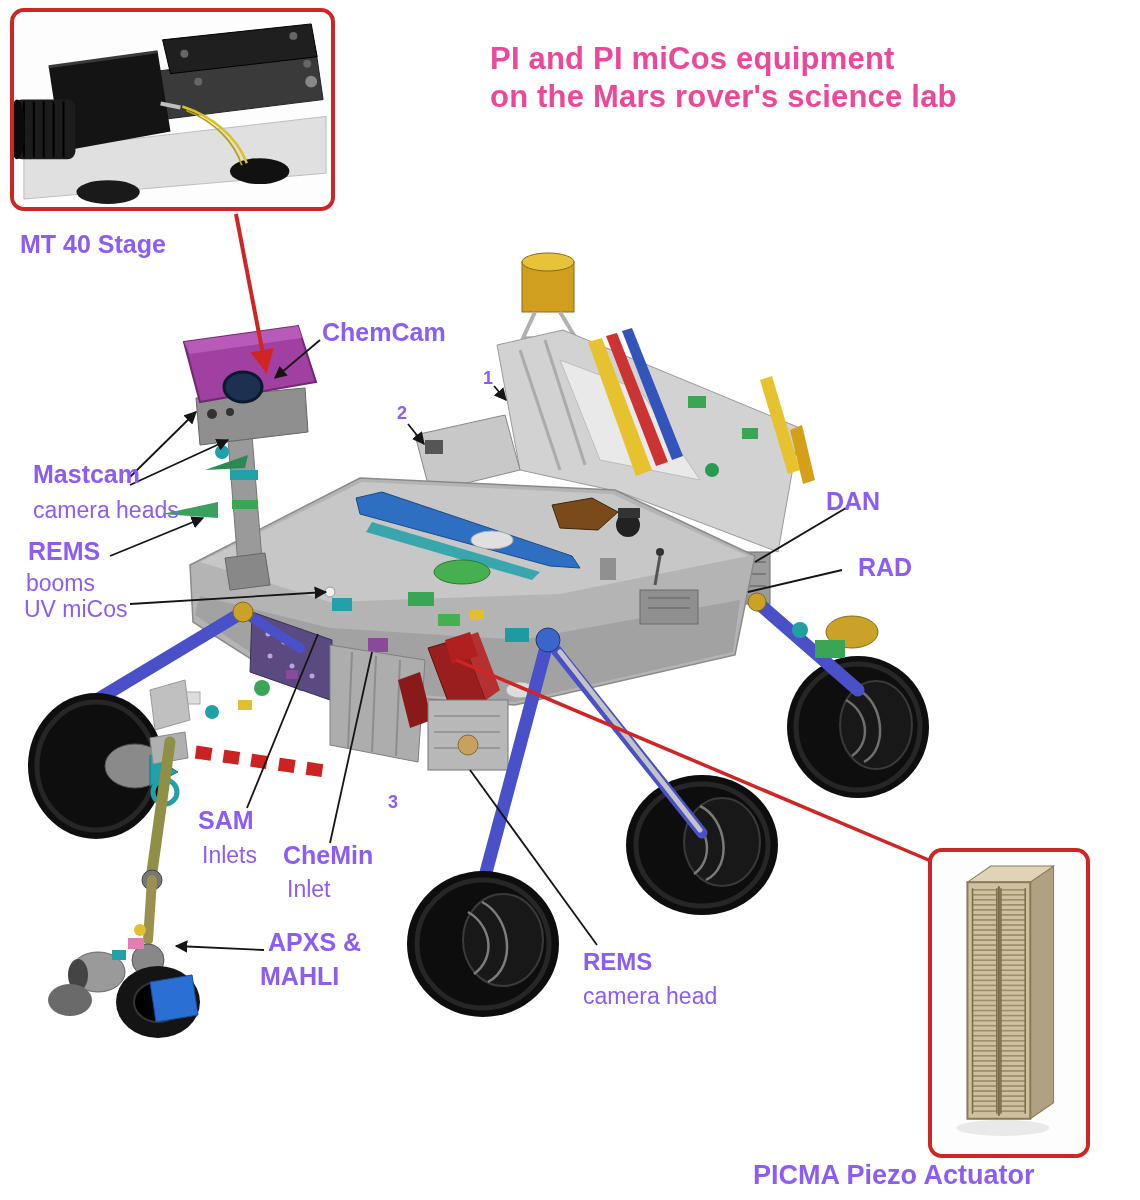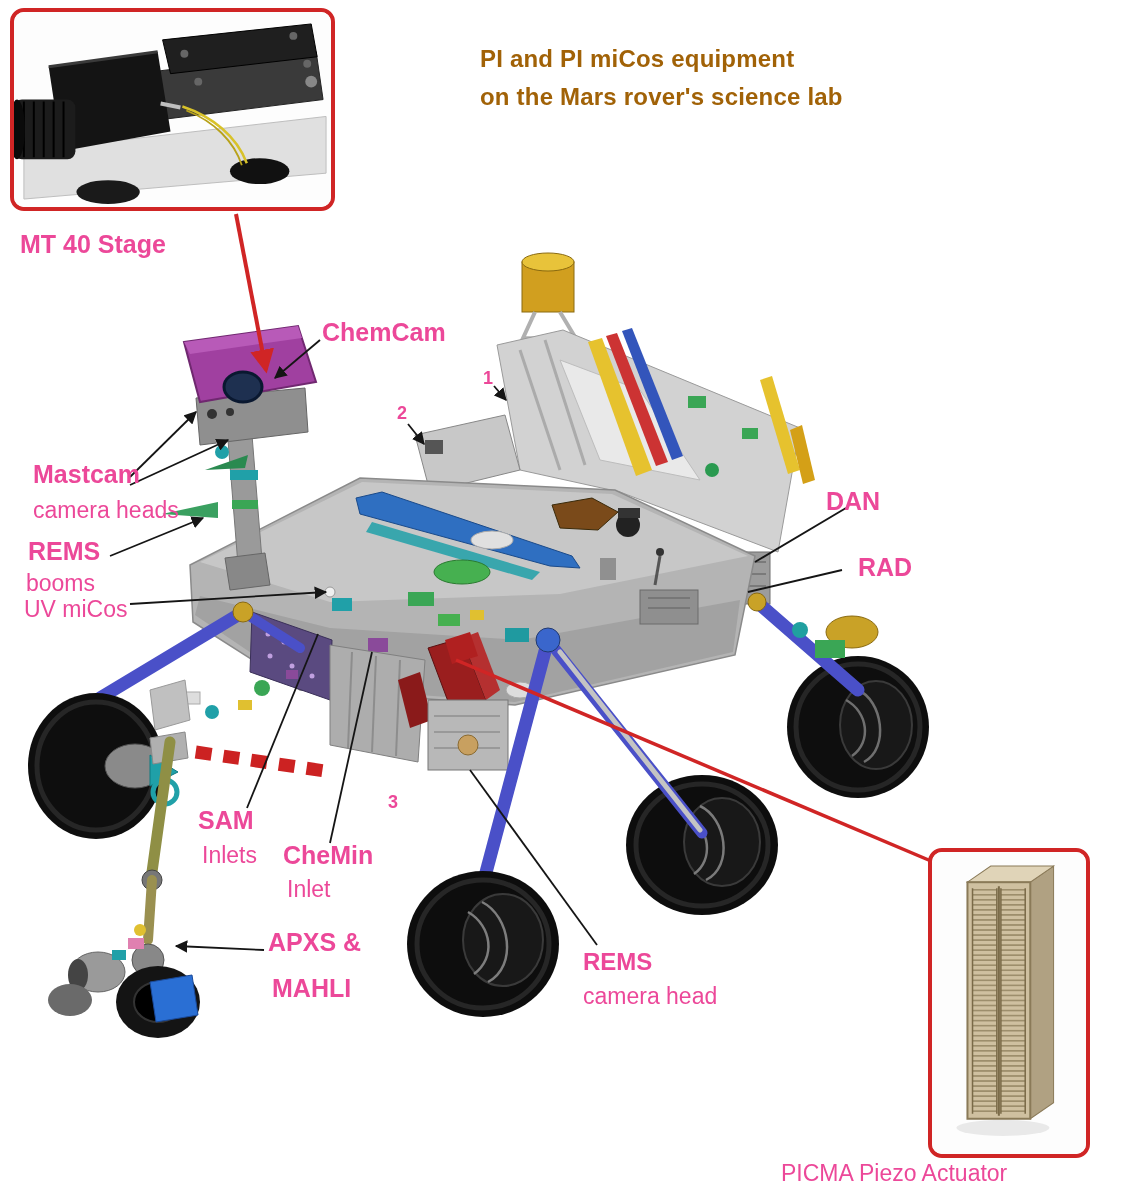--- a/index.html
+++ b/index.html
@@ -1,29 +1,29 @@
 <!DOCTYPE html>
 <html><head>
 <meta charset="utf-8">
 <style>
   * { margin:0; padding:0; box-sizing:border-box; }
   html,body { background:#ffffff; }
   body { font-family:"Liberation Sans", sans-serif; color:#111; }
   .canvas { position:relative; width:1140px; height:1200px; background:#fff; overflow:hidden; }
   .art { position:absolute; left:0; top:0; }
 
-  .title { position:absolute; left:480px; top:40px; font-size:24px; font-weight:bold;
-           line-height:38px; color:#a16207; letter-spacing:0.2px; }
-
-  .lbl { position:absolute; white-space:nowrap; color:#ec4899; }
+  .title { position:absolute; left:490px; top:40px; font-size:31px; font-weight:bold;
+           line-height:38px; color:#ec4899; letter-spacing:0.2px; }
+
+  .lbl { position:absolute; white-space:nowrap; color:#8b5cf6; }
   .main-label { font-size:25px; font-weight:bold; }
   .sub-label  { font-size:23px; font-weight:400; }
   .num-label  { font-size:18px; font-weight:600; }
   .caption-label { font-size:25px; font-weight:bold; }
-  .picma-caption { font-size:23px; font-weight:normal;margin-left:28px; }
+  .picma-caption { font-size:27px; font-weight:bold; }
 
   .inset { position:absolute; border:4px solid #d02525; border-radius:14px;
            background:#fff; overflow:hidden; }
   .inset svg { display:block; width:100%; height:100%; }
   #mt40-inset  { left:10px;  top:8px;   width:325px; height:203px; }
   #picma-inset { left:928px; top:848px; width:162px; height:310px; }
 </style>
 </head>
 <body>
 
@@ -289,21 +289,21 @@
 
   <div class="lbl main-label" style="left:845px; top:553px;margin-left:13px;">RAD</div>
 
   <div class="lbl main-label" style="left:198px; top:806px;">SAM</div>
   <div class="lbl sub-label" style="left:202px; top:842px;">Inlets</div>
 
   <div class="lbl main-label" style="left:283px; top:841px;">CheMin</div>
   <div class="lbl sub-label" style="left:287px; top:876px;">Inlet</div>
 
   <div class="lbl main-label" style="left:268px; top:928px;">APXS &amp;</div>
-  <div class="lbl main-label" style="left:272px; top:962px;margin-top:12px;">MAHLI</div>
+  <div class="lbl main-label" style="left:260px; top:962px;">MAHLI</div>
 
   <div class="lbl main-label" style="left:583px; top:948px; font-size:24px;">REMS</div>
   <div class="lbl sub-label" style="left:583px; top:983px;">camera head</div>
 
   <div class="lbl num-label" style="left:483px; top:368px;">1</div>
   <div class="lbl num-label" style="left:397px; top:403px;">2</div>
   <div class="lbl num-label" style="left:388px; top:792px;">3</div>
 
 </div>
 

